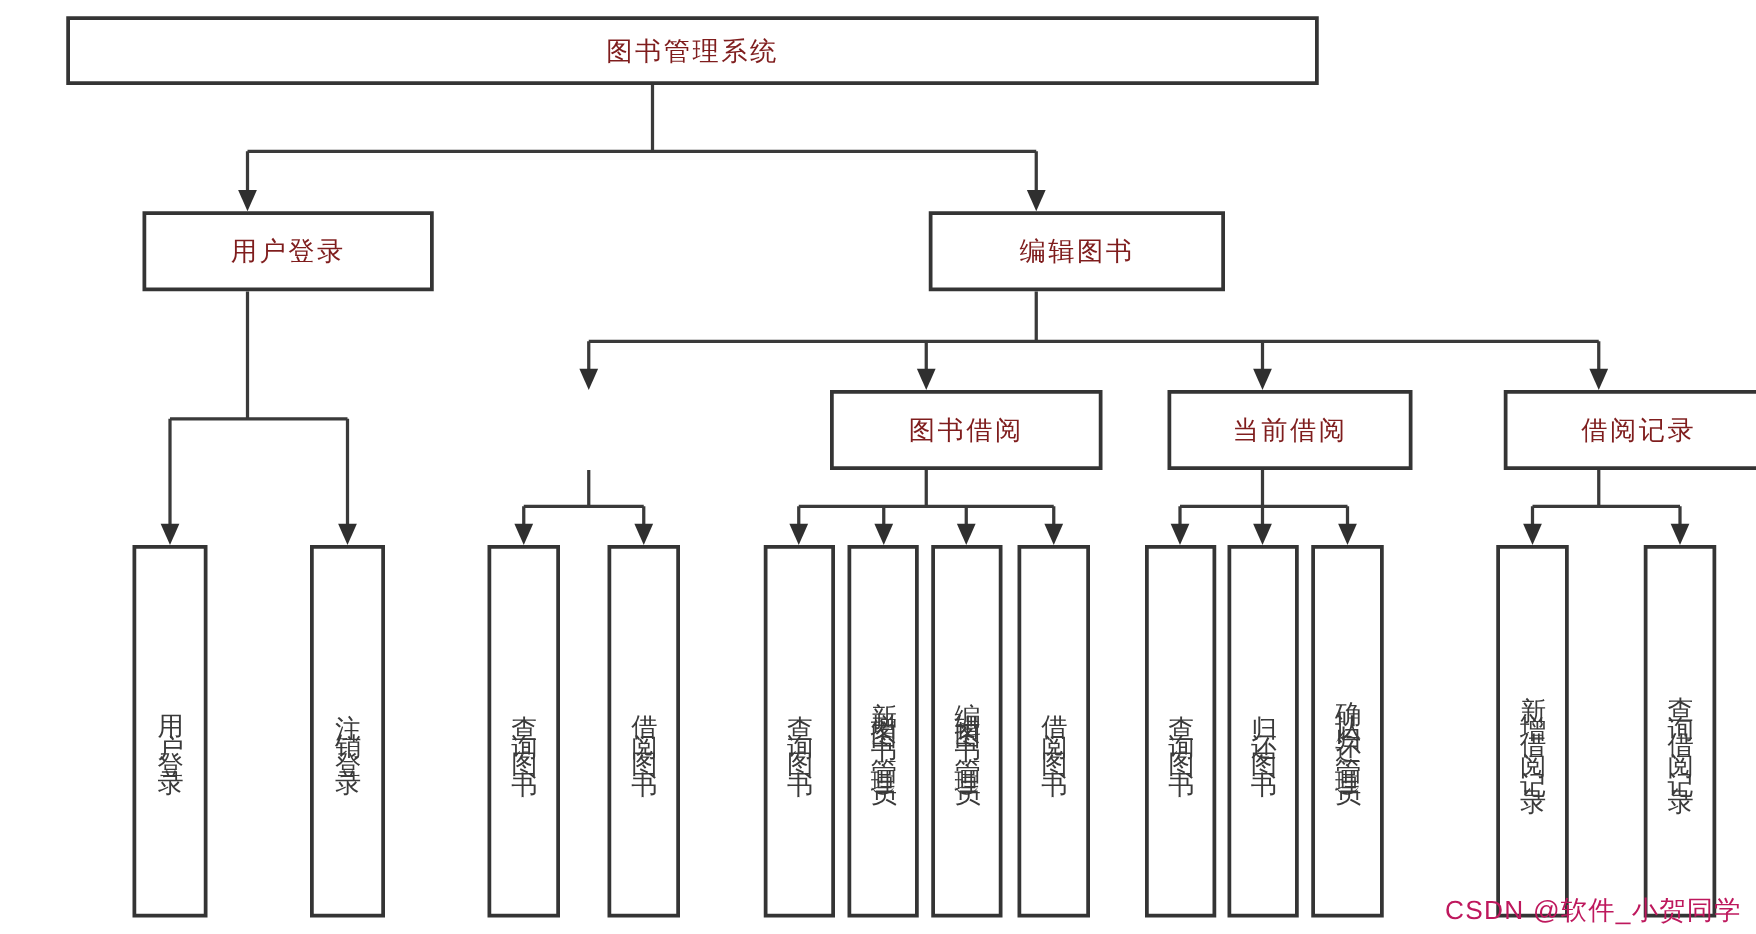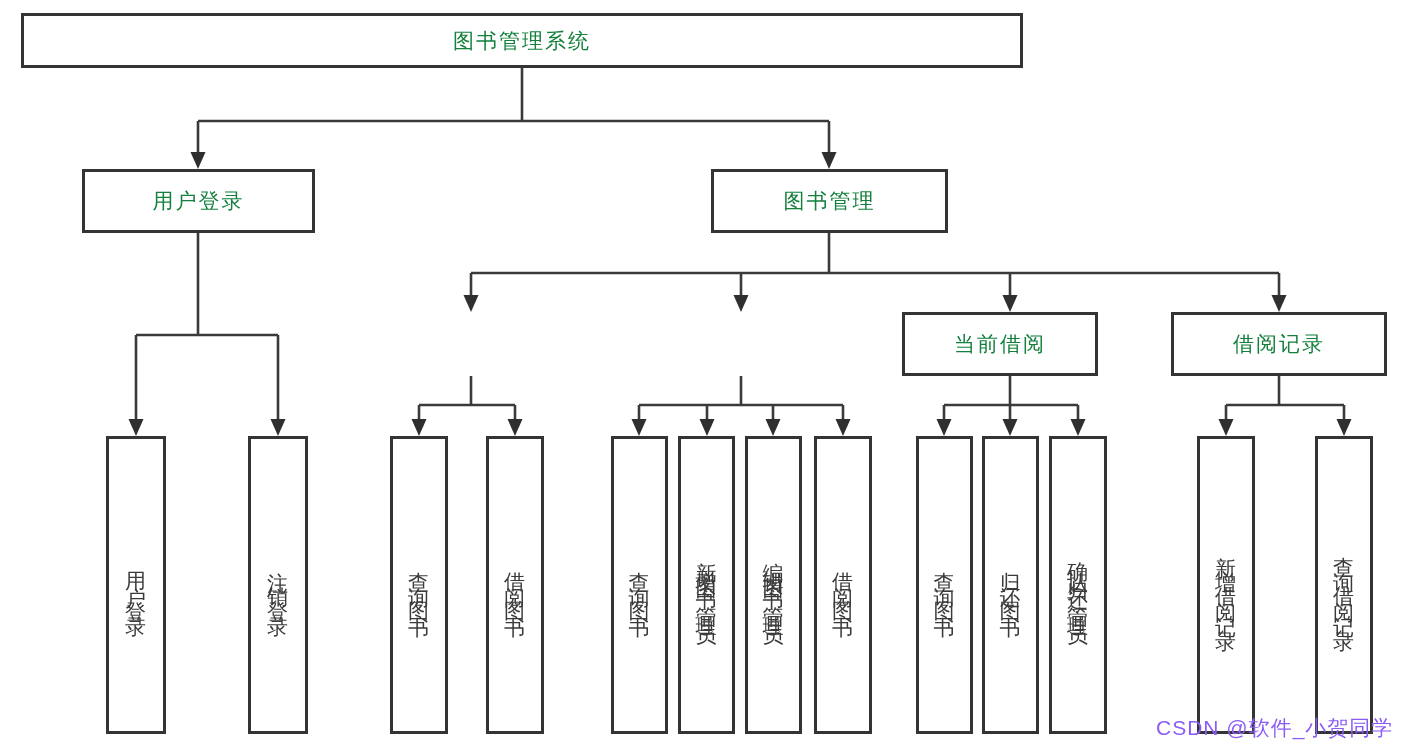--- a/index.html
+++ b/index.html
@@ -18,24 +18,25 @@
     pointer-events: none;
   }
   .node {
     position: absolute;
     box-sizing: border-box;
     background: #ffffff;
     border: 3px solid #343434;
     display: flex;
     align-items: center;
     justify-content: center;
-    color: #15803d;
+    color: #7f1d1d;
     font-size: 21px;
     letter-spacing: 2px;
     white-space: nowrap;
+    margin-left: 32px;
   }
   .leaf {
     position: absolute;
     box-sizing: border-box;
     background: #ffffff;
     border: 3px solid #343434;
     display: flex;
     align-items: center;
     justify-content: center;
   }
@@ -47,21 +48,21 @@
     letter-spacing: 15px;
     color: #3a3a3a;
   }
   .vtext.tight { letter-spacing: 9px; }
   .watermark {
     position: absolute;
     left: 1156px;
     top: 714px;
     font-size: 21px;
     letter-spacing: 1px;
-    color: #8b5cf6;
+    color: #be185d;
     white-space: nowrap;
     z-index: 5;
   }
 </style>
 </head>
 <body>
 
 <div class="canvas">
 
   <svg class="connectors" viewBox="0 0 1405 747" stroke="#3a3a3a" stroke-width="2.6" fill="none">
@@ -141,23 +142,26 @@
   </svg>
 
   <div class="node" style="left:21px; top:13px; width:1002px; height:55px;">
     <span>图书管理系统</span>
   </div>
 
   <div class="node" style="left:82px; top:169px; width:233px; height:64px;">
     <span>用户登录</span>
   </div>
   <div class="node" style="left:711px; top:169px; width:237px; height:64px;">
-    <span>图书管理</span>
-  </div>
-
+    <span>编辑图书</span>
+  </div>
+
+  <div class="node" style="left:632px; top:312px; width:218px; height:64px;">
+    <span>图书借阅</span>
+  </div>
   <div class="node" style="left:902px; top:312px; width:196px; height:64px;">
     <span>当前借阅</span>
   </div>
   <div class="node" style="left:1171px; top:312px; width:216px; height:64px;font-family:Liberation Serif, serif;">
     <span>借阅记录</span>
   </div>
 
   <div class="leaf" style="left:106px; top:436px; width:60px; height:298px;">
     <span class="vtext">用户登录</span>
   </div>

